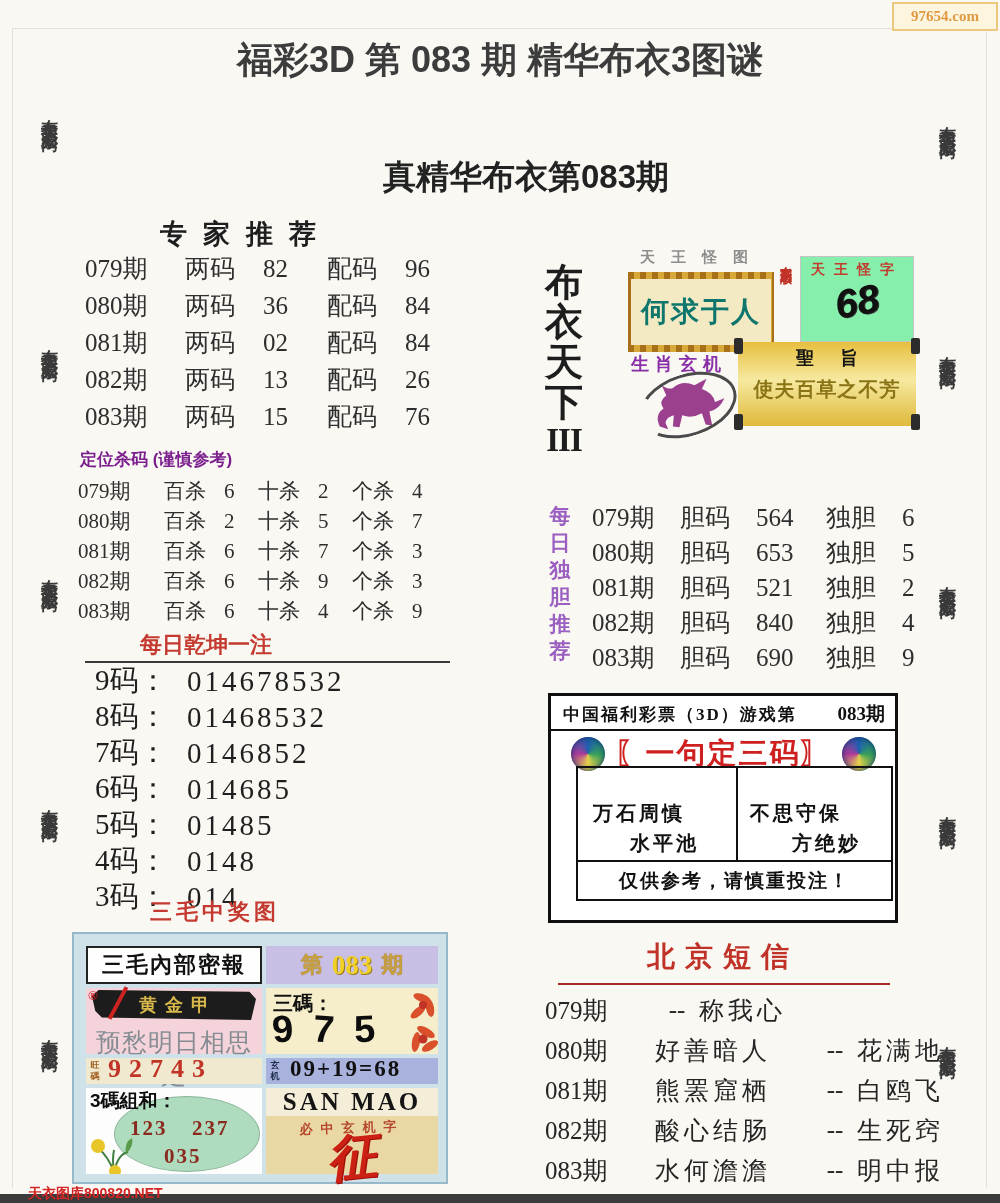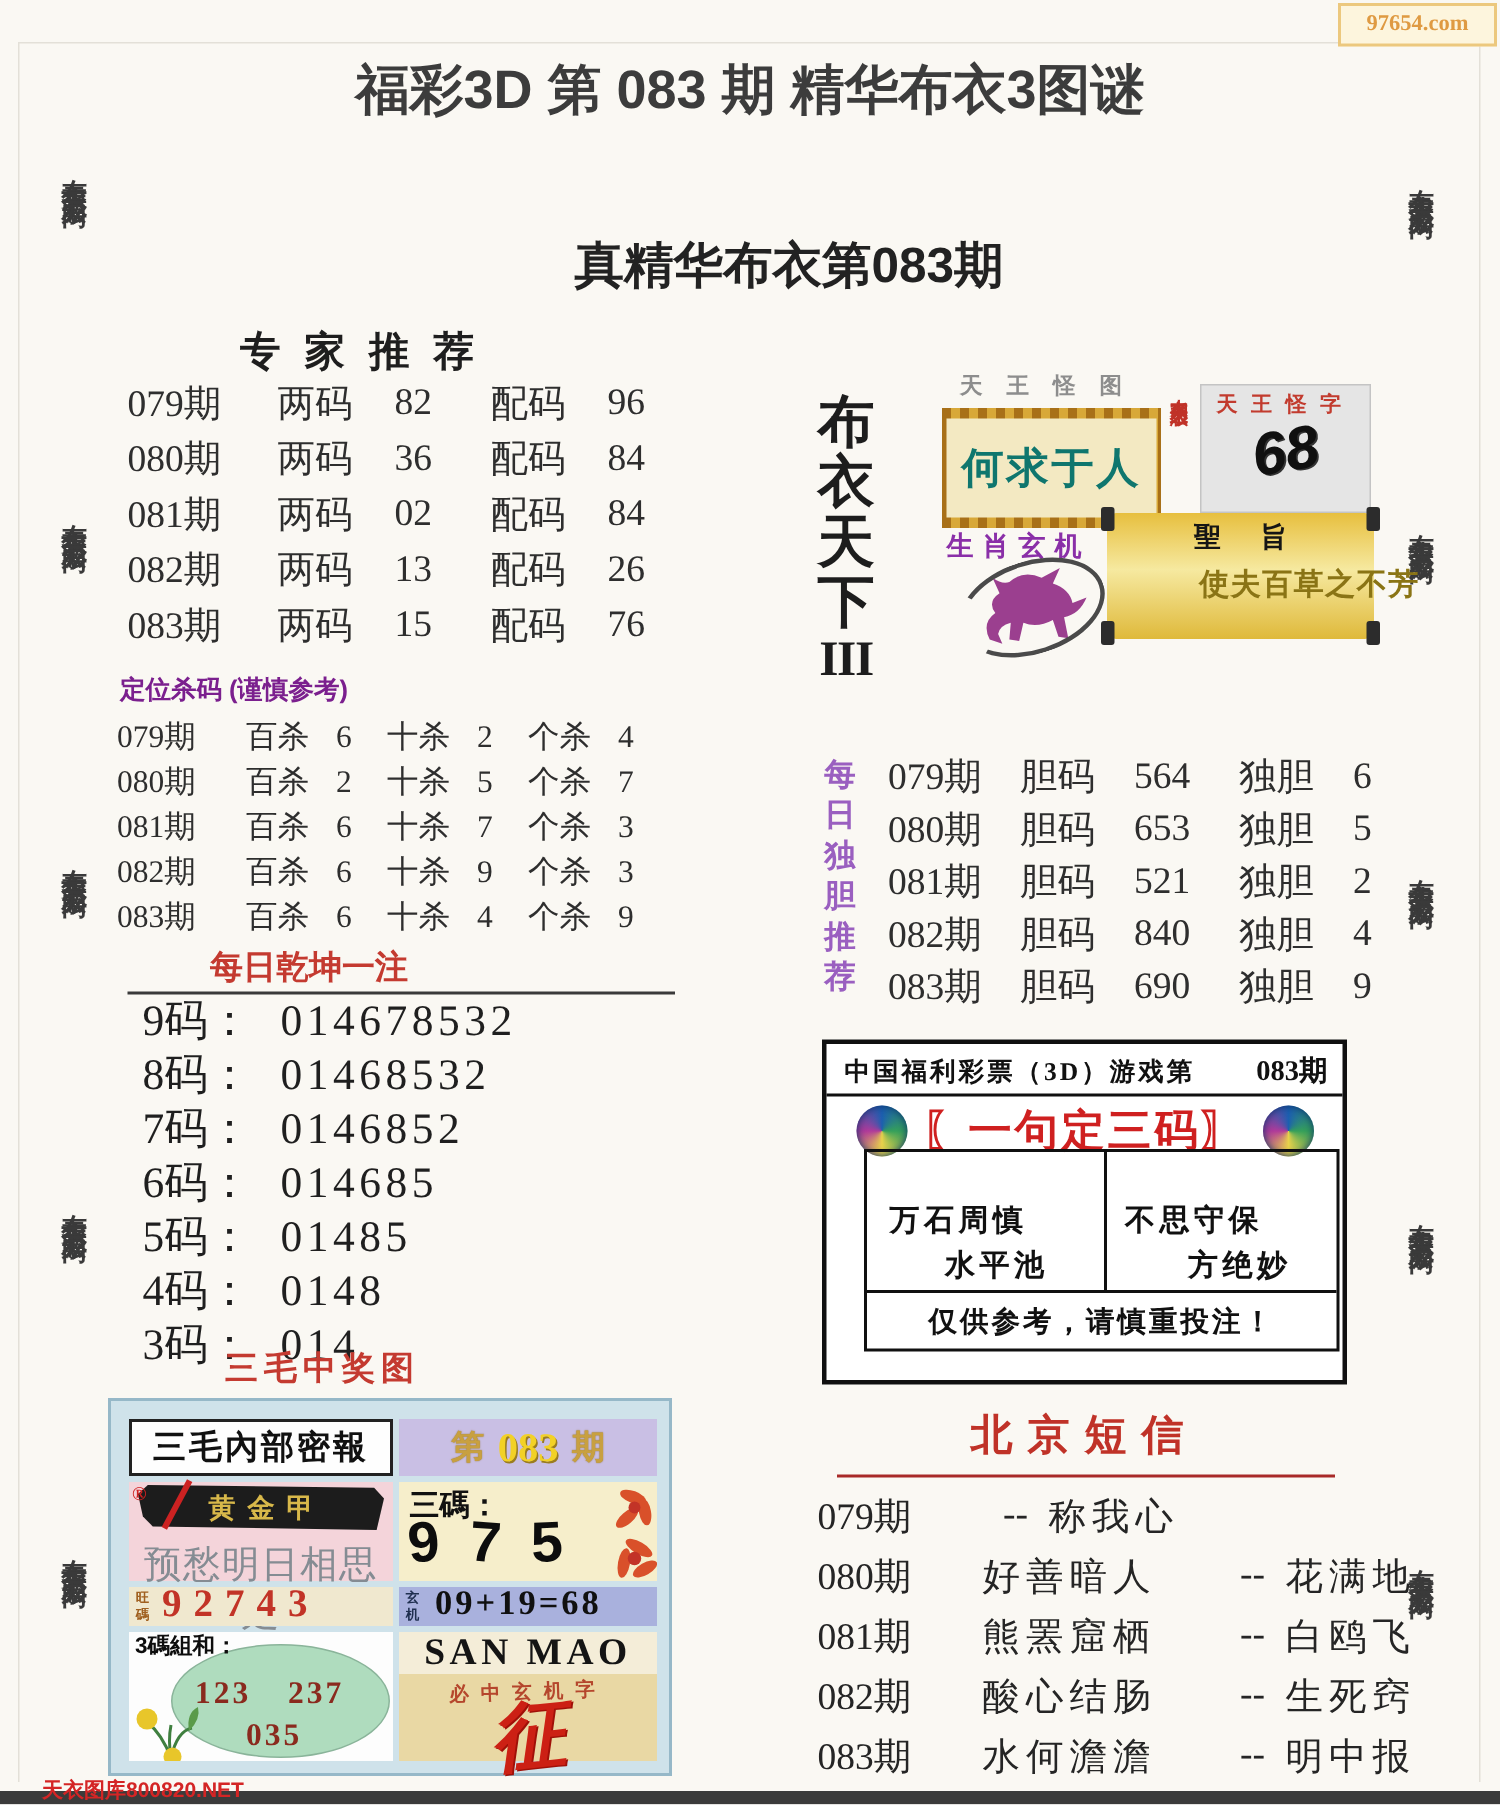--- a/index.html
+++ b/index.html
@@ -45,35 +45,35 @@
 
   
   .tw{left:628px;top:248px;width:290px;height:190px;}
   .tw-toplabel{left:12px;top:0px;font-size:15px;font-weight:bold;color:#8d8d8d;letter-spacing:16px;white-space:nowrap;}
   .tw-goldbox{left:0px;top:24px;width:146px;height:80px;
       background:repeating-linear-gradient(90deg,#a87018 0 6px,#d8a838 6px 12px);padding:7px 3px;box-sizing:border-box;}
   .tw-goldinner{width:100%;height:100%;background:#f3e9c2;display:flex;align-items:center;justify-content:center;}
   .tw-goldtext{font-size:28px;font-weight:bold;color:#0f766e;letter-spacing:2px;}
   .tw-series{left:149px;top:8px;writing-mode:vertical-rl;text-orientation:upright;font-size:12px;
       font-weight:bold;color:#c03328;letter-spacing:1px;}
-  .tw-whitebox{left:172px;top:8px;width:114px;height:86px;background:#e5e5e5;border:1px solid #c4c4c4;box-sizing:border-box;}
+  .tw-whitebox{left:172px;top:8px;width:114px;height:86px;background:#86efac;border:1px solid #c4c4c4;box-sizing:border-box;}
   .tw-wtitle{margin-top:4px;text-align:center;font-size:14px;font-weight:bold;color:#c23b2e;letter-spacing:9px;}
   .tw-scribble{text-align:center;font-size:40px;font-weight:bold;font-style:italic;color:#101010;
       transform:rotate(-10deg);font-family:"Liberation Sans",sans-serif;text-shadow:1px 1px 0 #333;}
   .tw-zodiac{left:3px;top:104px;font-size:18px;font-weight:bold;color:#8a2fa8;letter-spacing:6px;}
   .tw-horsewrap{left:10px;top:126px;width:98px;height:60px;}
   .tw-ring{position:absolute;left:0;top:0;width:94px;height:56px;border:3px solid #4a4a4a;border-radius:50%;
       border-left-color:transparent;transform:rotate(-18deg);}
   .tw-scroll{left:110px;top:94px;width:178px;height:84px;
       background:linear-gradient(180deg,#e7bf3e,#f6e9a0 45%,#dfb93a);border-radius:6px;}
   .rod{position:absolute;width:9px;height:16px;background:#2c2c2c;border-radius:2px;}
   .tw-scrolltitle{position:absolute;left:0;top:4px;width:100%;text-align:center;font-size:18px;
       font-weight:bold;color:#151515;letter-spacing:26px;text-indent:26px;}
   .tw-scrolltext{position:absolute;left:0;top:34px;width:100%;text-align:center;font-size:20px;
-      font-weight:bold;color:#8a7415;letter-spacing:1px;padding-left:46px;}
+      font-weight:bold;color:#8a7415;letter-spacing:1px;}
 
   
   .dd-vert{left:548px;top:503px;width:24px;text-align:center;}
   .dd-vert .vchar{display:block;font-size:21px;line-height:27px;font-weight:bold;color:#9a5fc0;}
   .drow{display:flex;align-items:center;height:35px;font-size:25px;color:#2e2e2e;}
   .dq{width:88px;} .dl{width:76px;} .dv{width:70px;} .dv2{width:34px;}
 
   
   .yj{left:548px;top:693px;width:350px;height:230px;border:3px solid #101010;background:#ffffff;box-sizing:border-box;}
   .yj-titlerow{position:absolute;left:12px;right:10px;top:5px;display:flex;justify-content:space-between;
@@ -132,21 +132,21 @@
       font-weight:bold;color:#a06020;text-align:center;}
   .wang-val{position:absolute;left:22px;top:-4px;font-size:26px;font-weight:bold;color:#c23327;letter-spacing:8px;}
   .p-f{left:192px;top:124px;width:172px;height:26px;background:#a9b1dd;}
   .mini-label2{position:absolute;left:3px;top:2px;width:12px;font-size:9px;line-height:11px;
       font-weight:bold;color:#203050;text-align:center;}
   .xuan-val{position:absolute;left:24px;top:-2px;font-size:23px;font-weight:bold;color:#101010;letter-spacing:2px;}
   .p-g{left:12px;top:154px;width:176px;height:86px;background:#fdfdfd;}
   .ellipse{position:absolute;left:28px;top:8px;width:144px;height:74px;background:#afdcbe;
       border:1px solid #8ab49a;border-radius:50%;}
   .zuhe-label{position:absolute;left:4px;top:0px;font-family:"Liberation Sans",sans-serif;
-      font-weight:bold;font-size:15px;color:#0d0d0d;z-index:2;}
+      font-weight:bold;font-size:19px;color:#0d0d0d;z-index:2;}
   .zuhe-n{position:absolute;font-size:21px;font-weight:bold;color:#8a2a1e;letter-spacing:2px;z-index:2;}
   .p-h{left:192px;top:154px;width:172px;height:86px;background:#e9d8a4;}
   .sm-strip{position:absolute;left:0;top:0;width:100%;height:28px;background:#f4edd8;
       display:flex;align-items:center;justify-content:center;font-size:25px;font-weight:bold;
       letter-spacing:3px;color:#141414;}
   .red-small{position:absolute;left:0;top:31px;width:100%;text-align:center;font-size:13px;
       font-weight:bold;color:#b5462c;letter-spacing:8px;transform:rotate(-2deg);}
   .red-big{position:absolute;left:0;top:36px;width:100%;text-align:center;font-size:50px;
       font-weight:bold;font-style:italic;color:#cc2014;transform:rotate(-6deg);
       text-shadow:1px 1px 0 #a01008;}

